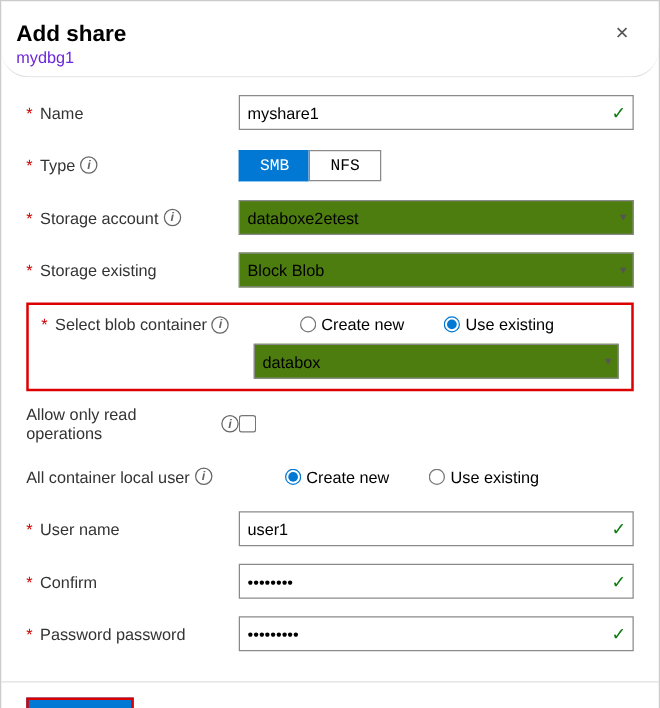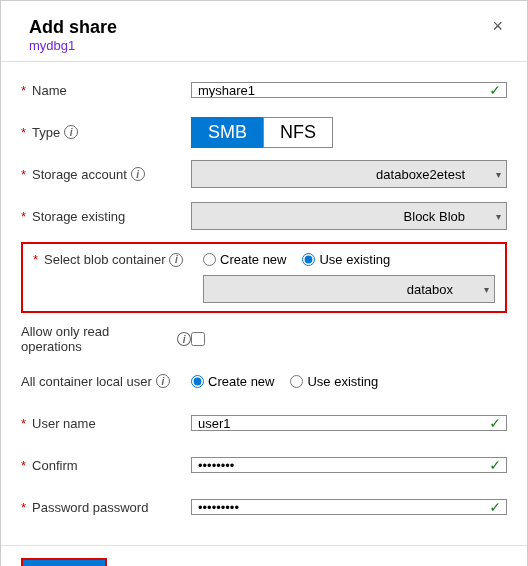--- a/index.html
+++ b/index.html
@@ -14,25 +14,26 @@
     }
     .dialog {
       width: 528px;
       background: #fff;
       border: 1px solid #ccc;
       box-shadow: 0 4px 16px rgba(0,0,0,0.2);
       display: flex;
       flex-direction: column;
     }
     .dialog-header {
-      padding: 16px 20px 8px 28px;
+      padding: 16px 20px 8px 12px;
       border-bottom: 1px solid #e0e0e0;
       display: flex;
       justify-content: space-between;
       align-items: flex-start;
+      border-radius: 22px;
     }
     .dialog-title-block {}
     .dialog-title {
       font-size: 18px;
       font-weight: 600;
       color: #000;
     }
     .dialog-subtitle {
       font-size: 13px;
       color: #6d28d9;
@@ -81,21 +82,21 @@
       color: #666;
       cursor: default;
       font-style: italic;
       font-weight: bold;
     }
     .form-control {
       flex: 1;
     }
     .text-input {
       width: 100%;
-      height: 16px;
+      height: 28px;
       border: 1px solid #8a8a8a;
       padding: 2px 20px 2px 6px;
       font-size: 13px;
       outline: none;
       position: relative;
     }
     .input-wrapper {
       position: relative;
       width: 100%;
     }
@@ -108,46 +109,46 @@
       font-size: 14px;
     }
     .type-toggle {
       display: flex;
       gap: 0;
     }
     .type-btn {
       padding: 4px 16px;
       border: 1px solid #8a8a8a;
       background: #fff;
-      font-size: 18px;
-      cursor: pointer;
+      font-size: 13px;
+      cursor: pointer;
+      font-family: Liberation Mono, monospace;
     }
     .type-btn.active {
       background: #0078d4;
       color: #fff;
       border-color: #0078d4;
     }
     .type-btn:first-child {
       border-right: none;
     }
     .select-wrapper {
       position: relative;
       width: 100%;
     }
     .select-input {
       width: 100%;
       height: 28px;
       border: 1px solid #8a8a8a;
-      padding: 2px 41px 2px 6px;
+      padding: 2px 24px 2px 6px;
       font-size: 13px;
       appearance: none;
-      background: #e5e5e5;
+      background: #4d7c0f;
       cursor: pointer;
       outline: none;
-      text-align: right;
     }
     .select-arrow {
       position: absolute;
       right: 6px;
       top: 50%;
       transform: translateY(-50%);
       font-size: 10px;
       color: #555;
       pointer-events: none;
     }
@@ -167,22 +168,23 @@
       flex-shrink: 0;
       color: #333;
       font-size: 13px;
       display: flex;
       align-items: center;
       gap: 4px;
     }
     .radio-group {
       display: flex;
       align-items: flex-end;
-      gap: 16px;
+      gap: 32px;
       flex: 1;
+      margin-left: 37px;
     }
     .radio-option {
       display: flex;
       align-items: center;
       gap: 4px;
       cursor: pointer;
       font-size: 13px;
     }
     .radio-option input[type="radio"] {
       accent-color: #0078d4;

